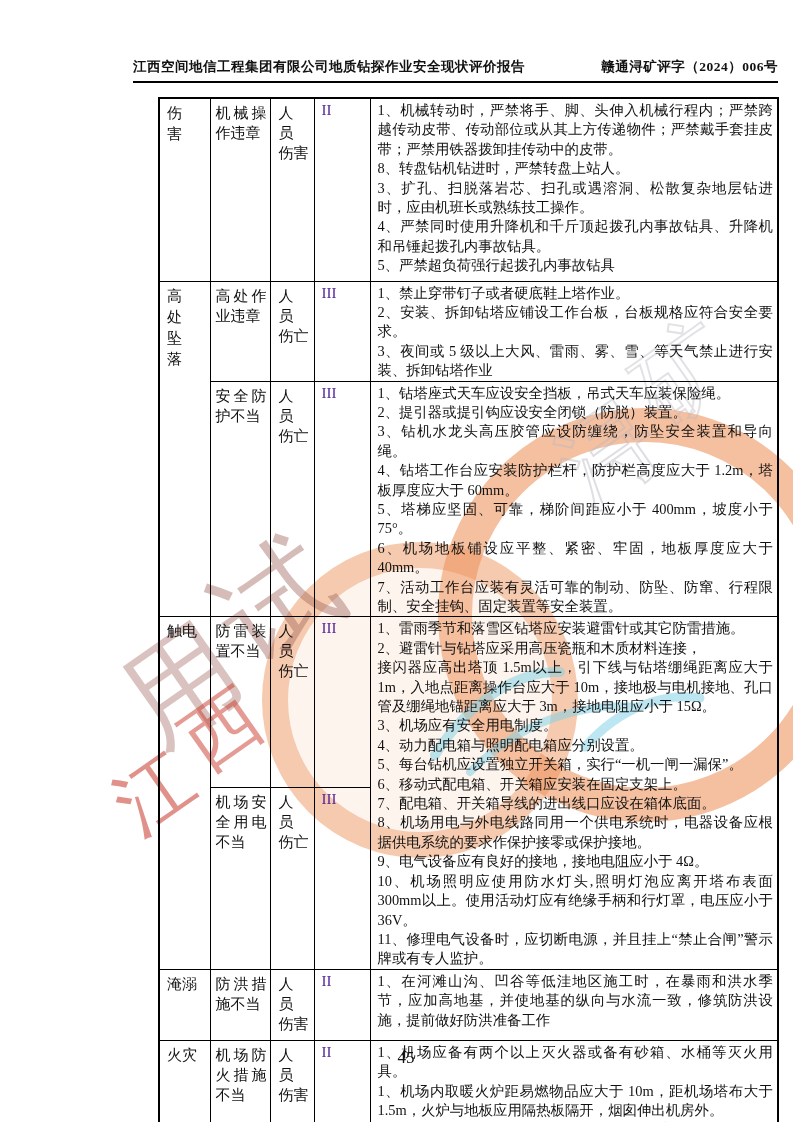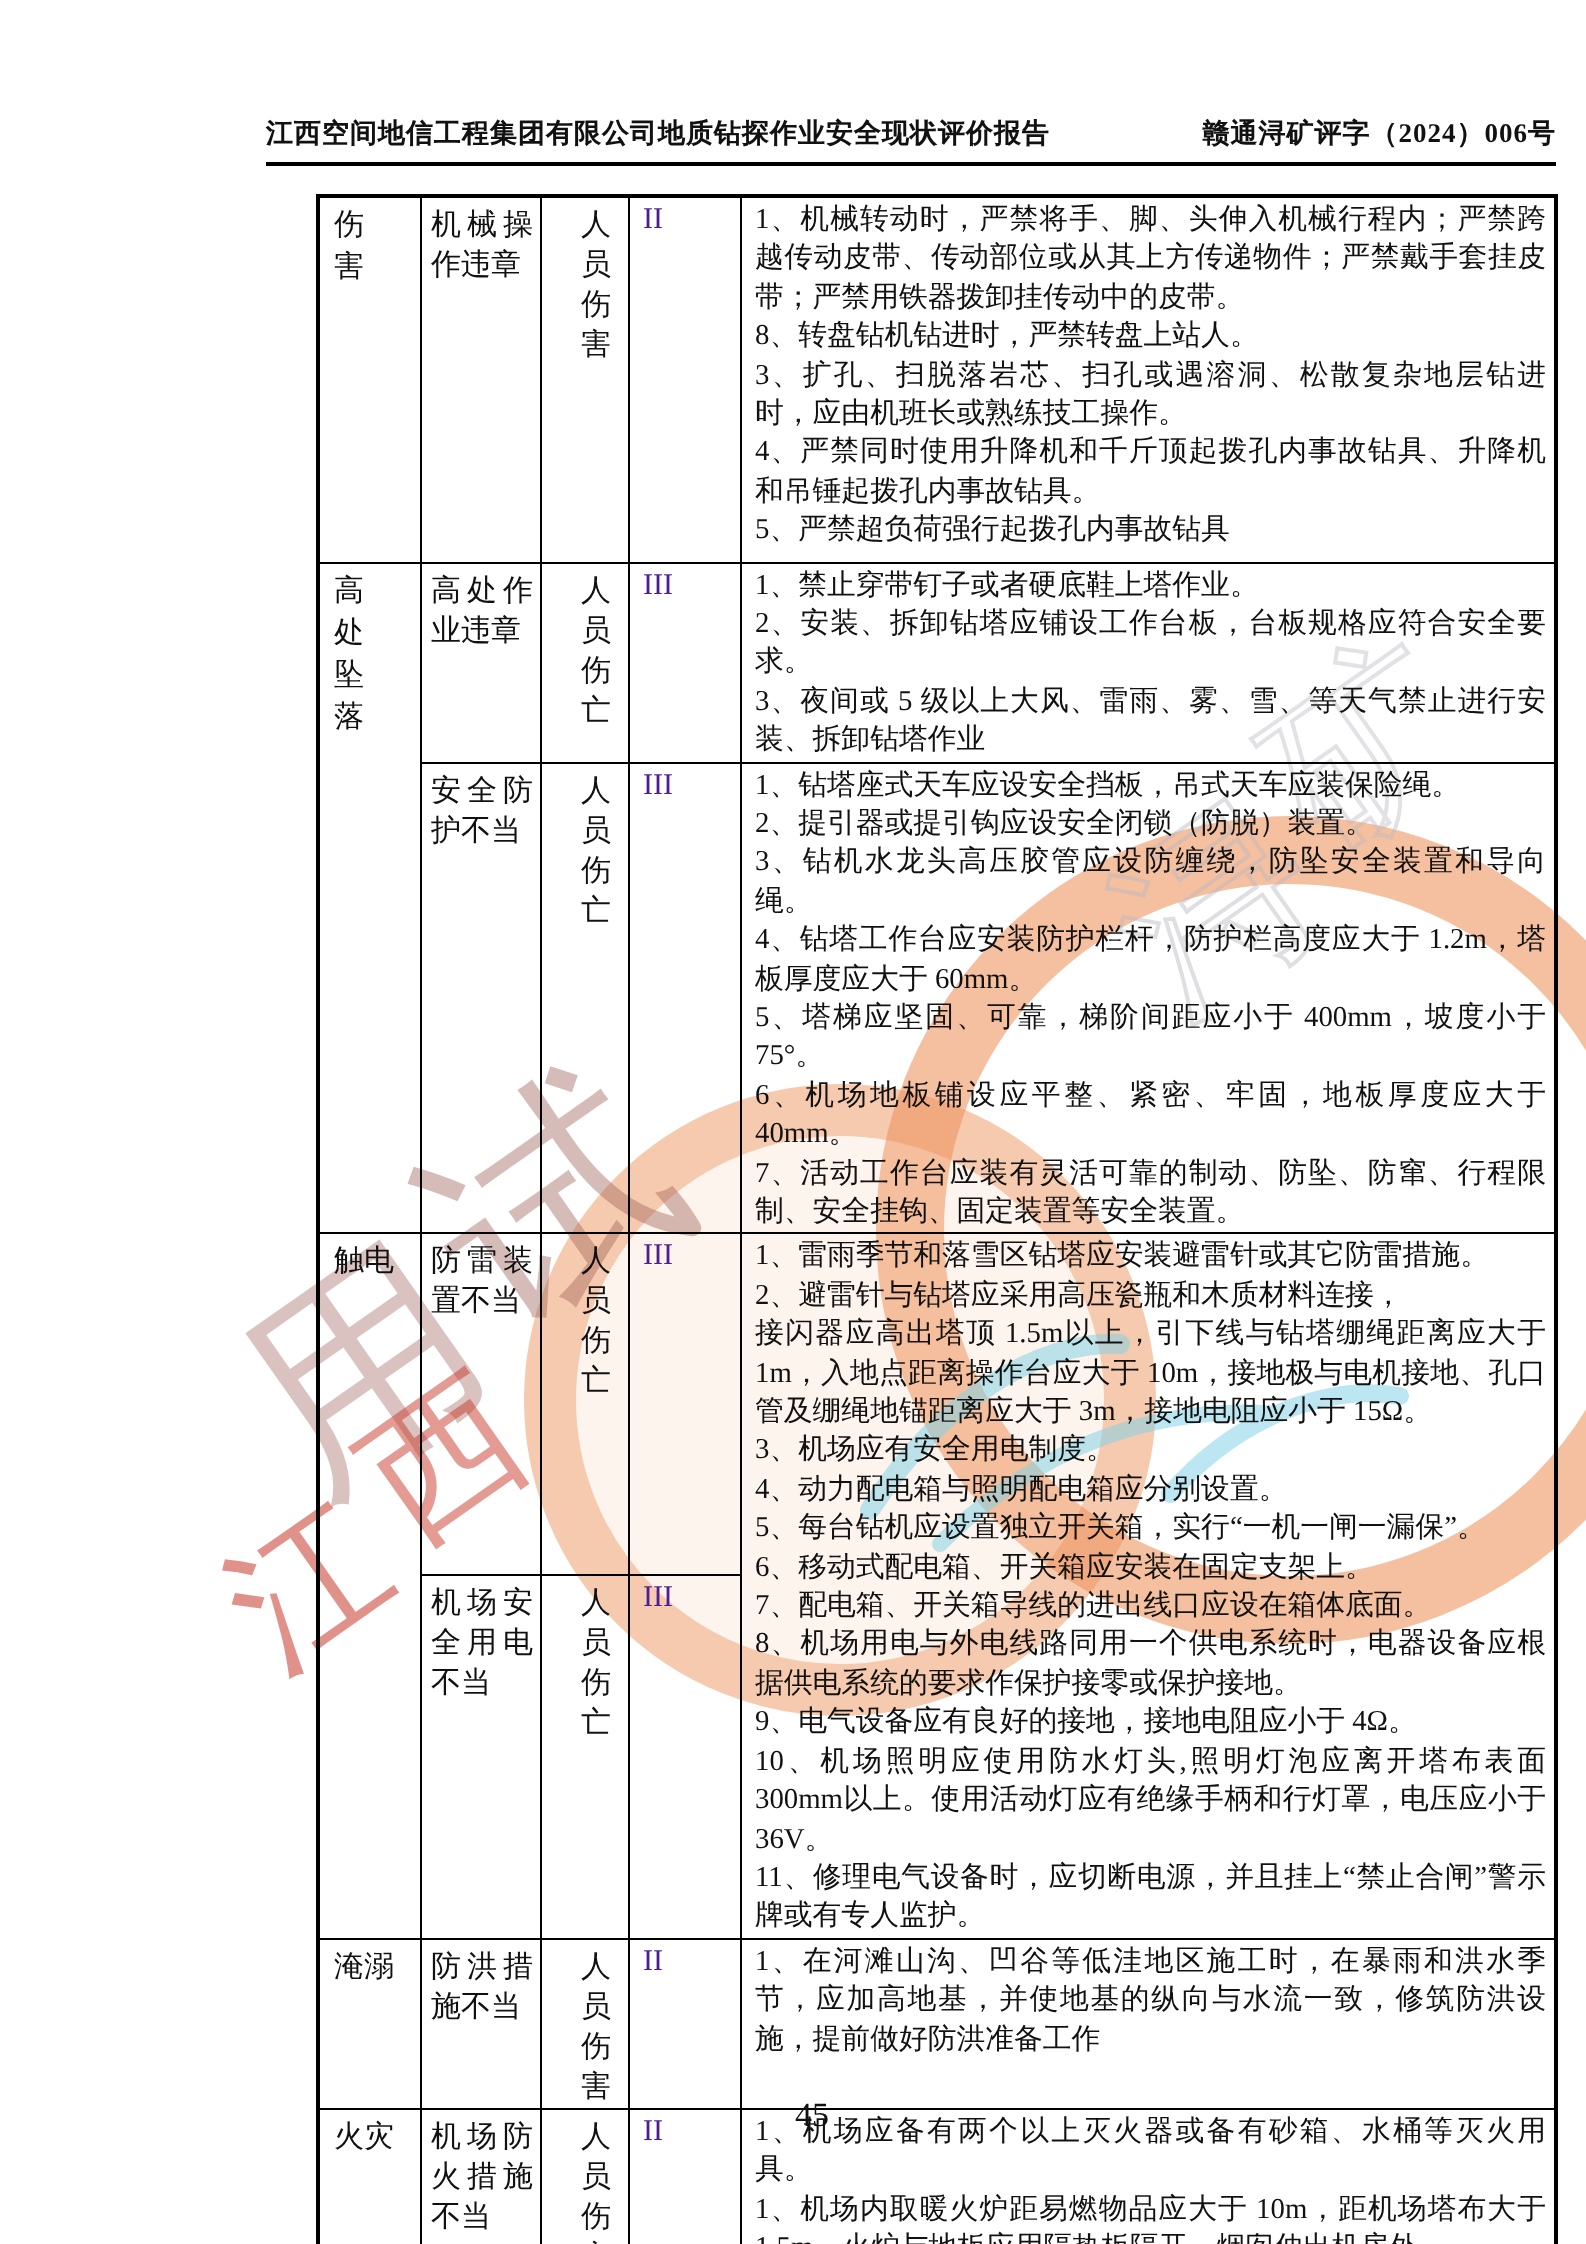--- a/index.html
+++ b/index.html
@@ -13,21 +13,21 @@
                justify-content:space-between;align-items:flex-end;
                border-bottom:2px solid #000;padding-bottom:5px;}
   .page-header .ht{font-size:13.5px;font-weight:bold;letter-spacing:.5px;}
   table.safety{position:absolute;top:97px;left:122px;border-collapse:collapse;
                table-layout:fixed;width:619px;background:transparent;}
   table.safety,table.safety td{border:1px solid #000;}
   table.safety{border:2px solid #000;}
   td{vertical-align:top;background:transparent;}
   td.hazard{font-size:15px;line-height:21px;white-space:pre-line;padding:4px 2px 0 7px;}
   td.cause{font-size:15px;line-height:20px;padding:4px 3px 0 5px;text-align:justify;}
-  td.conseq{font-size:15px;line-height:20px;white-space:pre-line;padding:4px 2px 0 20px;}
+  td.conseq{font-size:15px;line-height:20px;white-space:pre-line;padding:4px 2px 0 8px;}
   td.level{font-size:15px;padding:3px 0 0 7px;color:#4c1d95;
            font-family:"Liberation Serif","DejaVu Serif",serif;}
   td.measures{font-size:14.4px;line-height:19.4px;padding:2px 4px 0 7px;}
   .item{white-space:pre-wrap;text-align:justify;}
   .page-number{position:absolute;top:1048px;left:122px;width:496px;text-align:center;
                font-size:17px;}
 </style>
 </head>
 <body>
 

